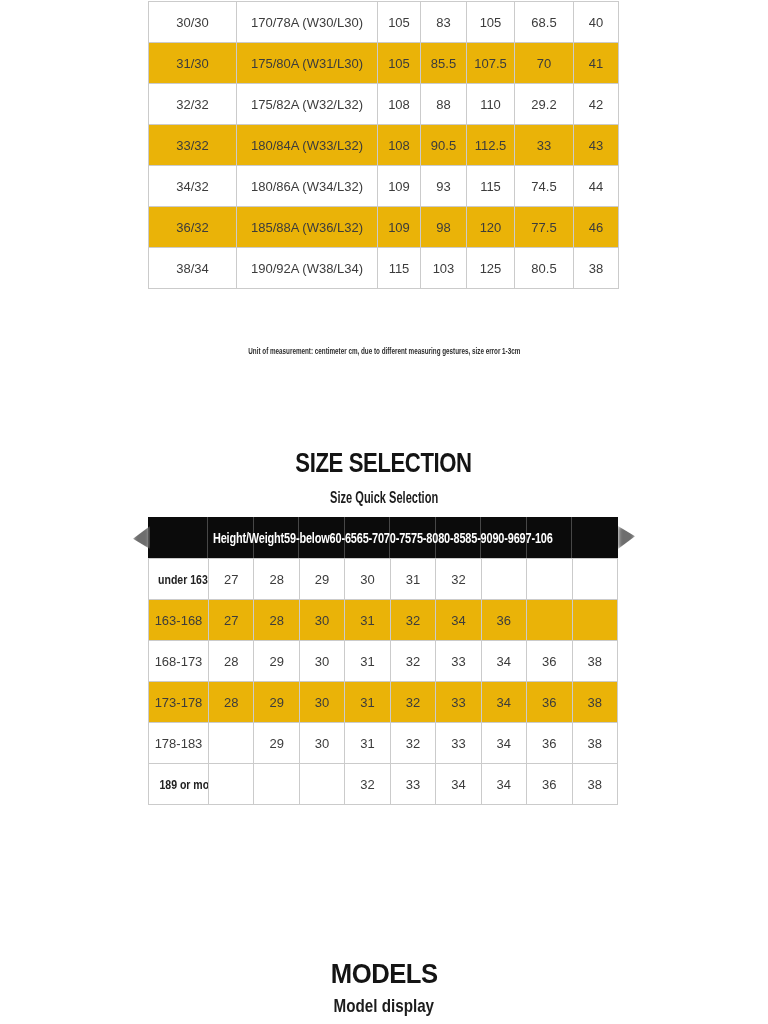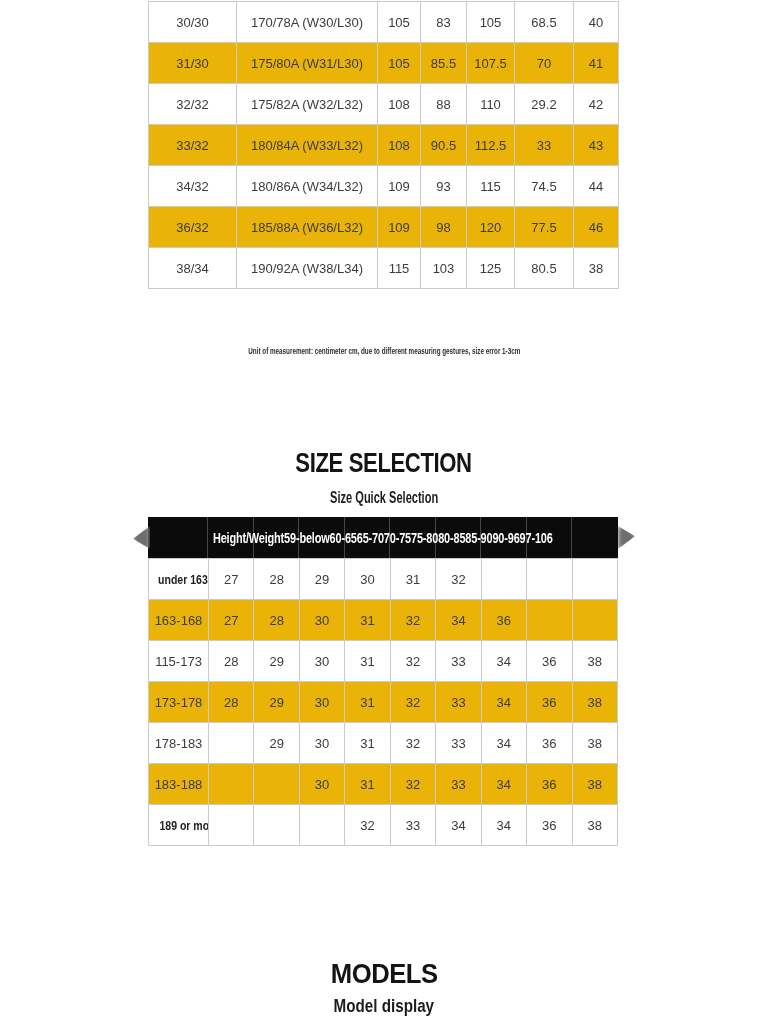--- a/index.html
+++ b/index.html
@@ -193,21 +193,21 @@
           <td>28</td>
           <td>30</td>
           <td>31</td>
           <td>32</td>
           <td>34</td>
           <td>36</td>
           <td></td>
           <td></td>
         </tr>
         <tr>
-          <td>115-173</td>
+          <td>168-173</td>
           <td>28</td>
           <td>29</td>
           <td>30</td>
           <td>31</td>
           <td>32</td>
           <td>33</td>
           <td>34</td>
           <td>36</td>
           <td>38</td>
         </tr>
@@ -220,32 +220,20 @@
           <td>32</td>
           <td>33</td>
           <td>34</td>
           <td>36</td>
           <td>38</td>
         </tr>
         <tr>
           <td>178-183</td>
           <td></td>
           <td>29</td>
-          <td>30</td>
-          <td>31</td>
-          <td>32</td>
-          <td>33</td>
-          <td>34</td>
-          <td>36</td>
-          <td>38</td>
-        </tr>
-        <tr class="alt">
-          <td>183-188</td>
-          <td></td>
-          <td></td>
           <td>30</td>
           <td>31</td>
           <td>32</td>
           <td>33</td>
           <td>34</td>
           <td>36</td>
           <td>38</td>
         </tr>
         <tr>
           <td><span class="cbold">189 or more</span></td>

